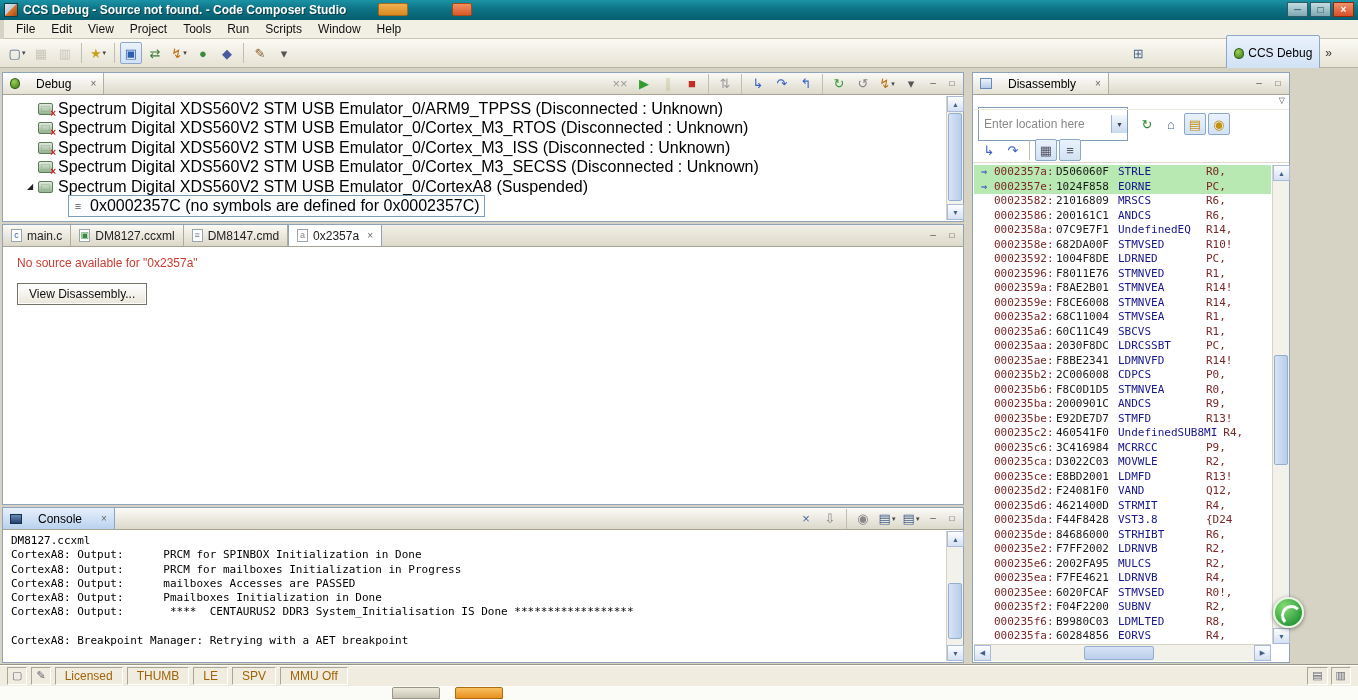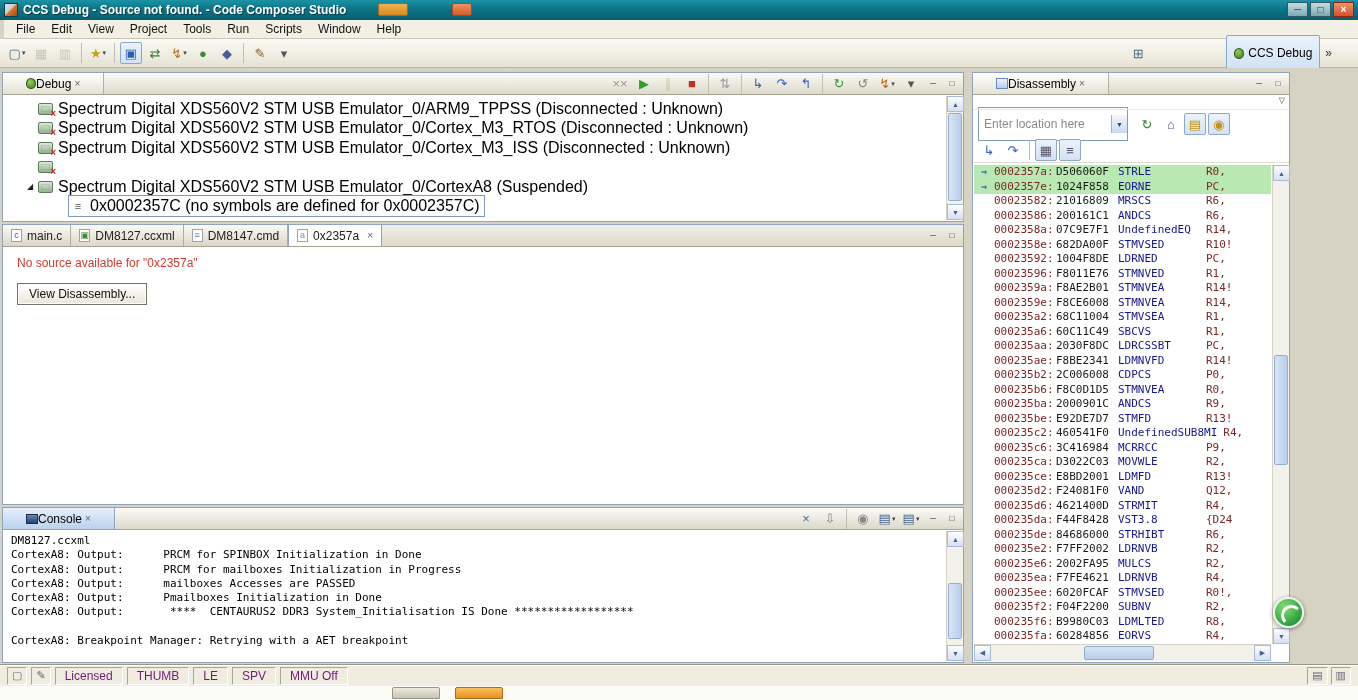--- a/index.html
+++ b/index.html
@@ -46,21 +46,21 @@
     border:1px solid #8ca8c8; background:linear-gradient(#eaf2fc,#cfe0f4); border-radius:2px; font-size:12px; }
   .bug-dot { width:10px; height:11px; background:radial-gradient(circle at 35% 30%,#9ad05a,#3f7a16); border:1px solid #2e5a10;
     border-radius:50% 50% 45% 45%; }
   .persp-more { margin-left:5px; color:#333; font-size:12px; }
 
   
   .workbench { position:absolute; left:0; top:68px; width:1358px; height:596px; background:#d6d3c4; }
   .view { position:absolute; background:#ffffff; border:1px solid #8fa3ba; }
   .view-header { height:22px; background:linear-gradient(#fbfaf6,#dcd9cb); border-bottom:1px solid #a8a494;
     display:flex; align-items:stretch; }
-  .vtab { display:flex; align-items:center; gap:0; padding:0 23px; font-size:12px;
+  .vtab { display:flex; align-items:center; gap:16px; padding:0 7px; font-size:12px;
     border-right:1px solid #b4b0a0; }
   .vtab.active { background:linear-gradient(#ffffff,#e4e1d4); }
   .vtab.focused { background:linear-gradient(#e7f0fb,#b9d2ee); border-right:1px solid #8aa6c6; }
   .vtab-close { font-size:10px; color:#666; margin-left:3px; }
   .hdr-tools { margin-left:auto; display:flex; align-items:center; padding-right:2px; }
   .mm-btn { width:18px; height:16px; display:flex; align-items:center; justify-content:center;
     font-size:8px; color:#333; margin-left:1px; }
   .console-view-icon { width:12px; height:10px; background:linear-gradient(#6a88b8,#24446e); border:1px solid #16304e; }
   .disassembly-view-icon { width:12px; height:11px; background:linear-gradient(#eef4fc,#b6ccea); border:1px solid #6a88b8; }
 
@@ -125,21 +125,21 @@
   .asmrow .gut { width:20px; flex:0 0 auto; color:#2244cc; font-weight:bold; font-size:10px; text-align:center; }
   .asmrow .addr { width:62px; flex:0 0 auto; color:#7b2626; }
   .asmrow .opc { width:62px; flex:0 0 auto; color:#1a1a1a; }
   .asmrow .mn { min-width:88px; flex:0 0 auto; color:#16168c; padding-right:6px; }
   .asmrow .opr { color:#7b2626; }
 
   
   .statusbar { position:absolute; left:0; top:664px; width:1358px; height:22px; background:#f0ede0;
     border-top:1px solid #9a9684; box-shadow:inset 0 1px 0 #ffffff; display:flex; align-items:center;
     gap:4px; padding:0 7px; }
-  .scell { height:18px; display:flex; align-items:center; padding:0 9px; font-size:12px; color:#701a75;
+  .scell { height:18px; display:flex; align-items:center; padding:0 9px; font-size:12px; color:#a16207;
     border:1px solid; border-color:#aaa694 #ffffff #ffffff #aaa694; white-space:nowrap; }
   .scell.icon-cell { padding:0 4px; color:#667; font-size:11px; }
   .status-right { margin-left:auto; display:flex; gap:3px; }
 
   
   .bottomstrip { position:absolute; left:0; top:686px; width:1358px; height:14px; background:#fbfbf8; }
   .frag { position:absolute; top:1px; height:12px; border-radius:2px 2px 0 0; }
   .frag.g { left:392px; width:48px; background:linear-gradient(#eceadd,#c8c4b4); border:1px solid #9a9684; }
   .frag.o { left:455px; width:48px; background:linear-gradient(#f8c060,#e89020); border:1px solid #b06a10; }
 
@@ -311,20 +311,21 @@
             <span class="expander"></span>
             <span class="trow-inner">
               <span class="chip x-overlay"></span>
               <span class="tlabel">Spectrum Digital XDS560V2 STM USB Emulator_0/Cortex_M3_ISS (Disconnected : Unknown)</span>
             </span>
           </div>
           <div class="trow">
             <span class="expander"></span>
             <span class="trow-inner">
               <span class="chip x-overlay"></span>
+              <span class="tlabel">Spectrum Digital XDS560V2 STM USB Emulator_0/Cortex_M3_SECSS (Disconnected : Unknown)</span>
             </span>
           </div>
           <div class="trow">
             <span class="expander">◢</span>
             <span class="trow-inner">
               <span class="chip"></span>
               <span class="tlabel">Spectrum Digital XDS560V2 STM USB Emulator_0/CortexA8 (Suspended)</span>
             </span>
           </div>
           <div class="trow child">

